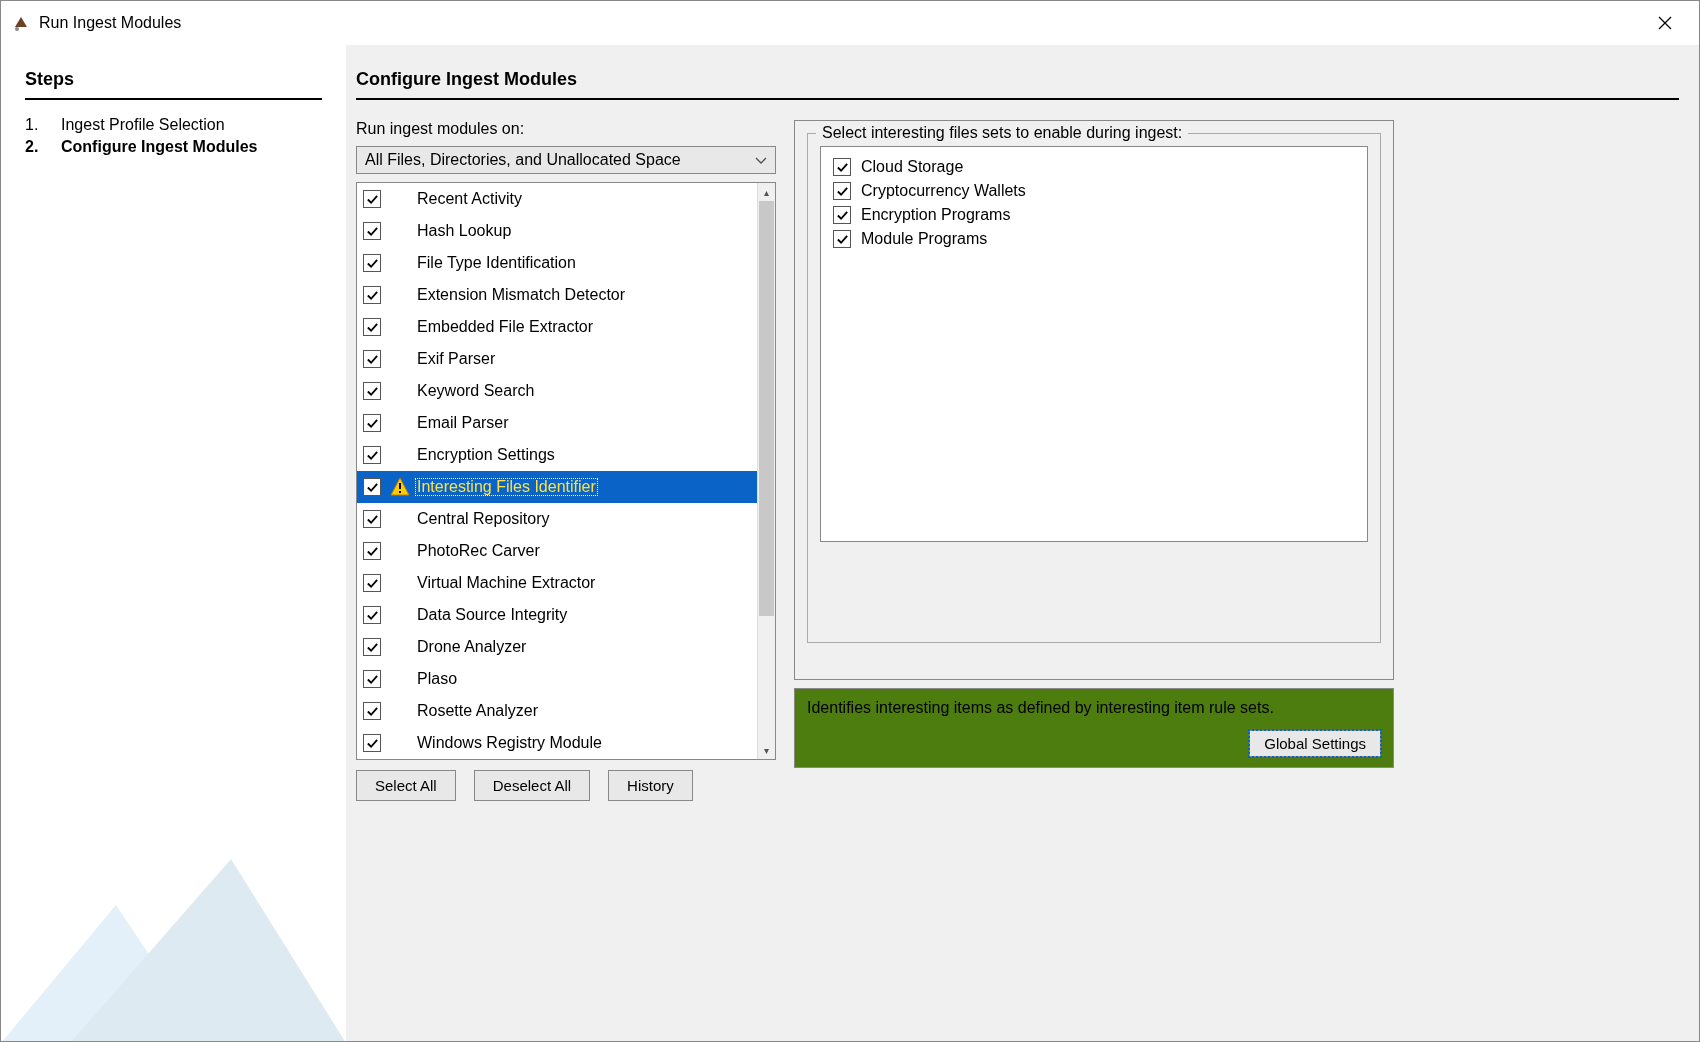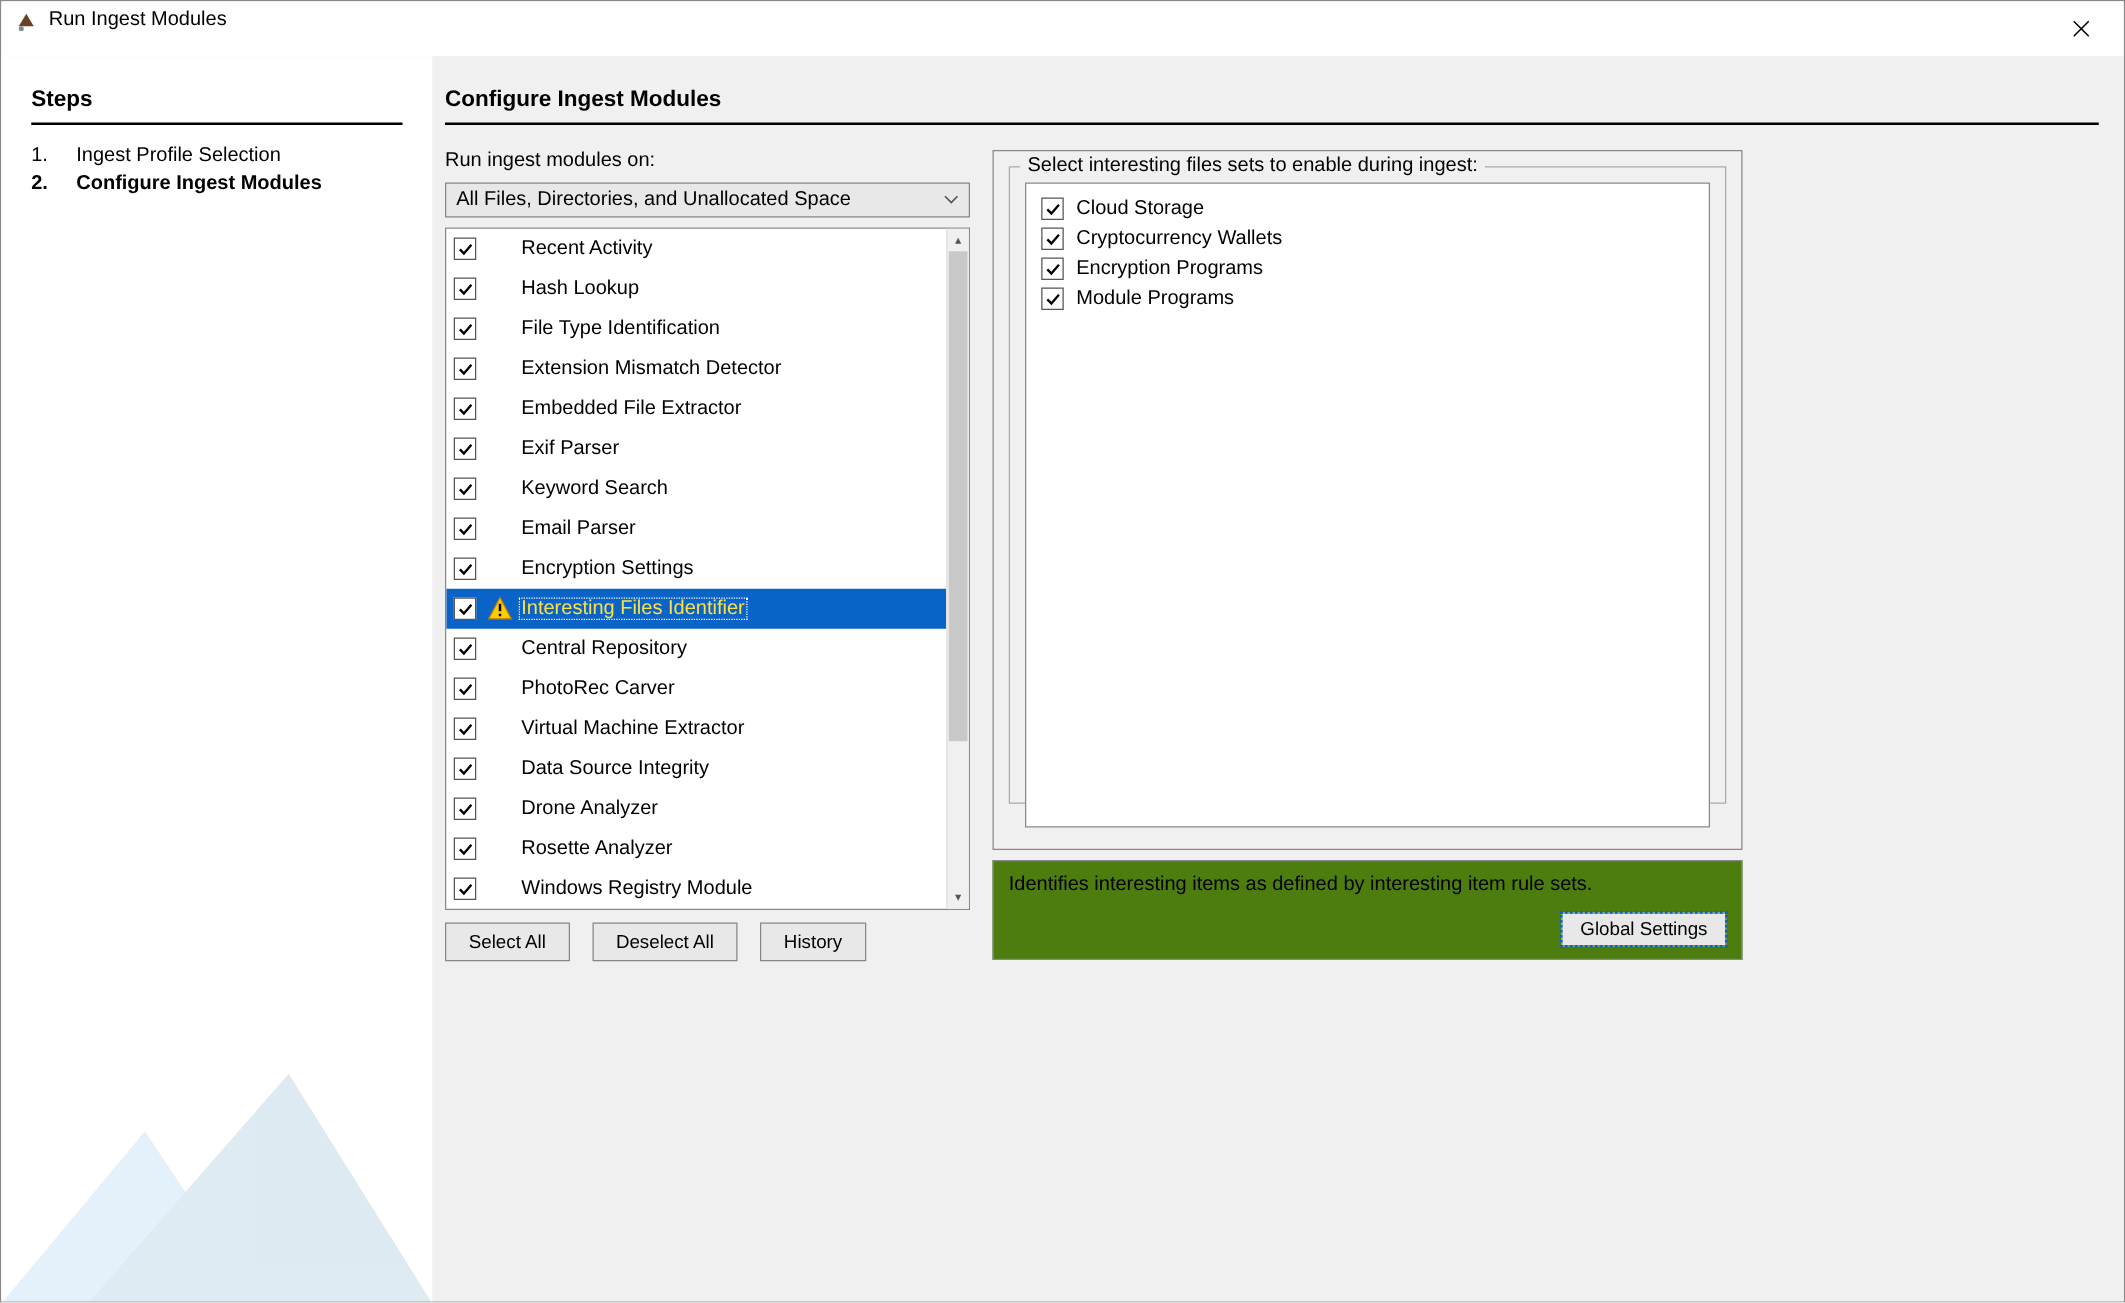--- a/index.html
+++ b/index.html
@@ -1,18 +1,18 @@
 <!DOCTYPE html>
 <html><head>
 <meta charset="utf-8">
 <style>
   * { box-sizing: border-box; margin: 0; padding: 0; }
   body { font-family: 'Segoe UI', Tahoma, sans-serif; font-size: 15px; background: #fff; color: #000; }
   .window { width: 1700px; height: 1042px; position: relative; border: 1px solid #888; background: #fff; overflow: hidden; }
-  .titlebar { display: flex; align-items: flex-start; padding: 6px 10px; background: #fff; }
+  .titlebar { display: flex; align-items: center; padding: 6px 10px; background: #fff; }
   .titlebar-icon { width: 20px; height: 20px; margin-right: 8px; display: inline-flex; align-items: center; justify-content: center; }
   .title-text { font-size: 16px; color: #000; font-weight: 400; }
   .close-btn { margin-left: auto; width: 48px; height: 32px; display: flex; align-items: center; justify-content: center; font-size: 18px; cursor: pointer; }
 
   .body-area { display: flex; height: calc(100% - 42px); background: #f0f0f0; }
   .steps-panel { width: 345px; background: #fff; padding: 24px 24px 0 24px; position: relative; }
   .steps-heading { font-size: 18px; font-weight: bold; padding-bottom: 8px; border-bottom: 2px solid #000; margin-bottom: 16px; }
   .steps-list { list-style: none; }
   .steps-list li { display: flex; margin-bottom: 4px; font-size: 16px; }
   .steps-list .num { width: 36px; }
@@ -46,21 +46,21 @@
   .scrollbar-up, .scrollbar-down { position: absolute; left: 0; right: 0; height: 18px; display: flex; align-items: center; justify-content: center; font-size: 10px; color: #555; }
   .scrollbar-up { top: 0; }
   .scrollbar-down { bottom: 0; }
 
   .btn-row { display: flex; gap: 18px; margin-top: 10px; }
   .btn { border: 1px solid #888; background: #e8e8e8; padding: 6px 18px; font-size: 15px; cursor: pointer; font-family: inherit; }
 
   .right-box { border: 1px solid #888; background: #f0f0f0; padding: 0; position: relative; height: 560px; }
   .fieldset { border: 1px solid #aaa; margin: 12px; padding: 12px 12px 12px 12px; position: relative; height: 510px; }
   .fieldset-legend { position: absolute; top: -10px; left: 8px; background: #f0f0f0; padding: 0 6px; font-size: 16px; }
-  .inner-box { border: 1px solid #888; background: #fff; height: 516px; padding: 8px; overflow-y: auto; }
+  .inner-box { border: 1px solid #888; background: #fff; height: 396px; padding: 8px; overflow-y: auto; }
   .fsitem { display: flex; align-items: center; padding: 3px 4px; font-size: 16px; }
   .fsitem .module-chk { margin-right: 10px; }
 
   .desc-box { border: 1px solid #888; background: #4d7c0f; padding: 10px 12px; margin-top: 8px; height: 80px; position: relative; }
   .desc-text { font-size: 16px; }
   .global-btn { position: absolute; right: 12px; bottom: 10px; border: 1px solid #888; background: #e8e8e8; padding: 4px 14px; cursor: pointer; font-family: inherit; font-size: 15px; outline: 2px dotted #0066cc; outline-offset: -1px; }
 
   .check-mark { stroke: #000; stroke-width: 2; fill: none; }
 </style>
 </head>
@@ -255,20 +255,29 @@
                   <span class="mod-label">Data Source Integrity</span>
                 </div>
                 <div class="module-item">
                   <span class="module-chk">
                     <svg viewBox="0 0 14 14">
                       <path class="check-mark" d="M2 7 L5.5 10.5 L12 3"></path>
                     </svg>
                   </span>
                   <span class="mod-icon spacer"></span>
                   <span class="mod-label">Drone Analyzer</span>
+                </div>
+                <div class="module-item">
+                  <span class="module-chk">
+                    <svg viewBox="0 0 14 14">
+                      <path class="check-mark" d="M2 7 L5.5 10.5 L12 3"></path>
+                    </svg>
+                  </span>
+                  <span class="mod-icon spacer"></span>
+                  <span class="mod-label">Plaso</span>
                 </div>
                 <div class="module-item">
                   <span class="module-chk">
                     <svg viewBox="0 0 14 14">
                       <path class="check-mark" d="M2 7 L5.5 10.5 L12 3"></path>
                     </svg>
                   </span>
                   <span class="mod-icon spacer"></span>
                   <span class="mod-label">Rosette Analyzer</span>
                 </div>

